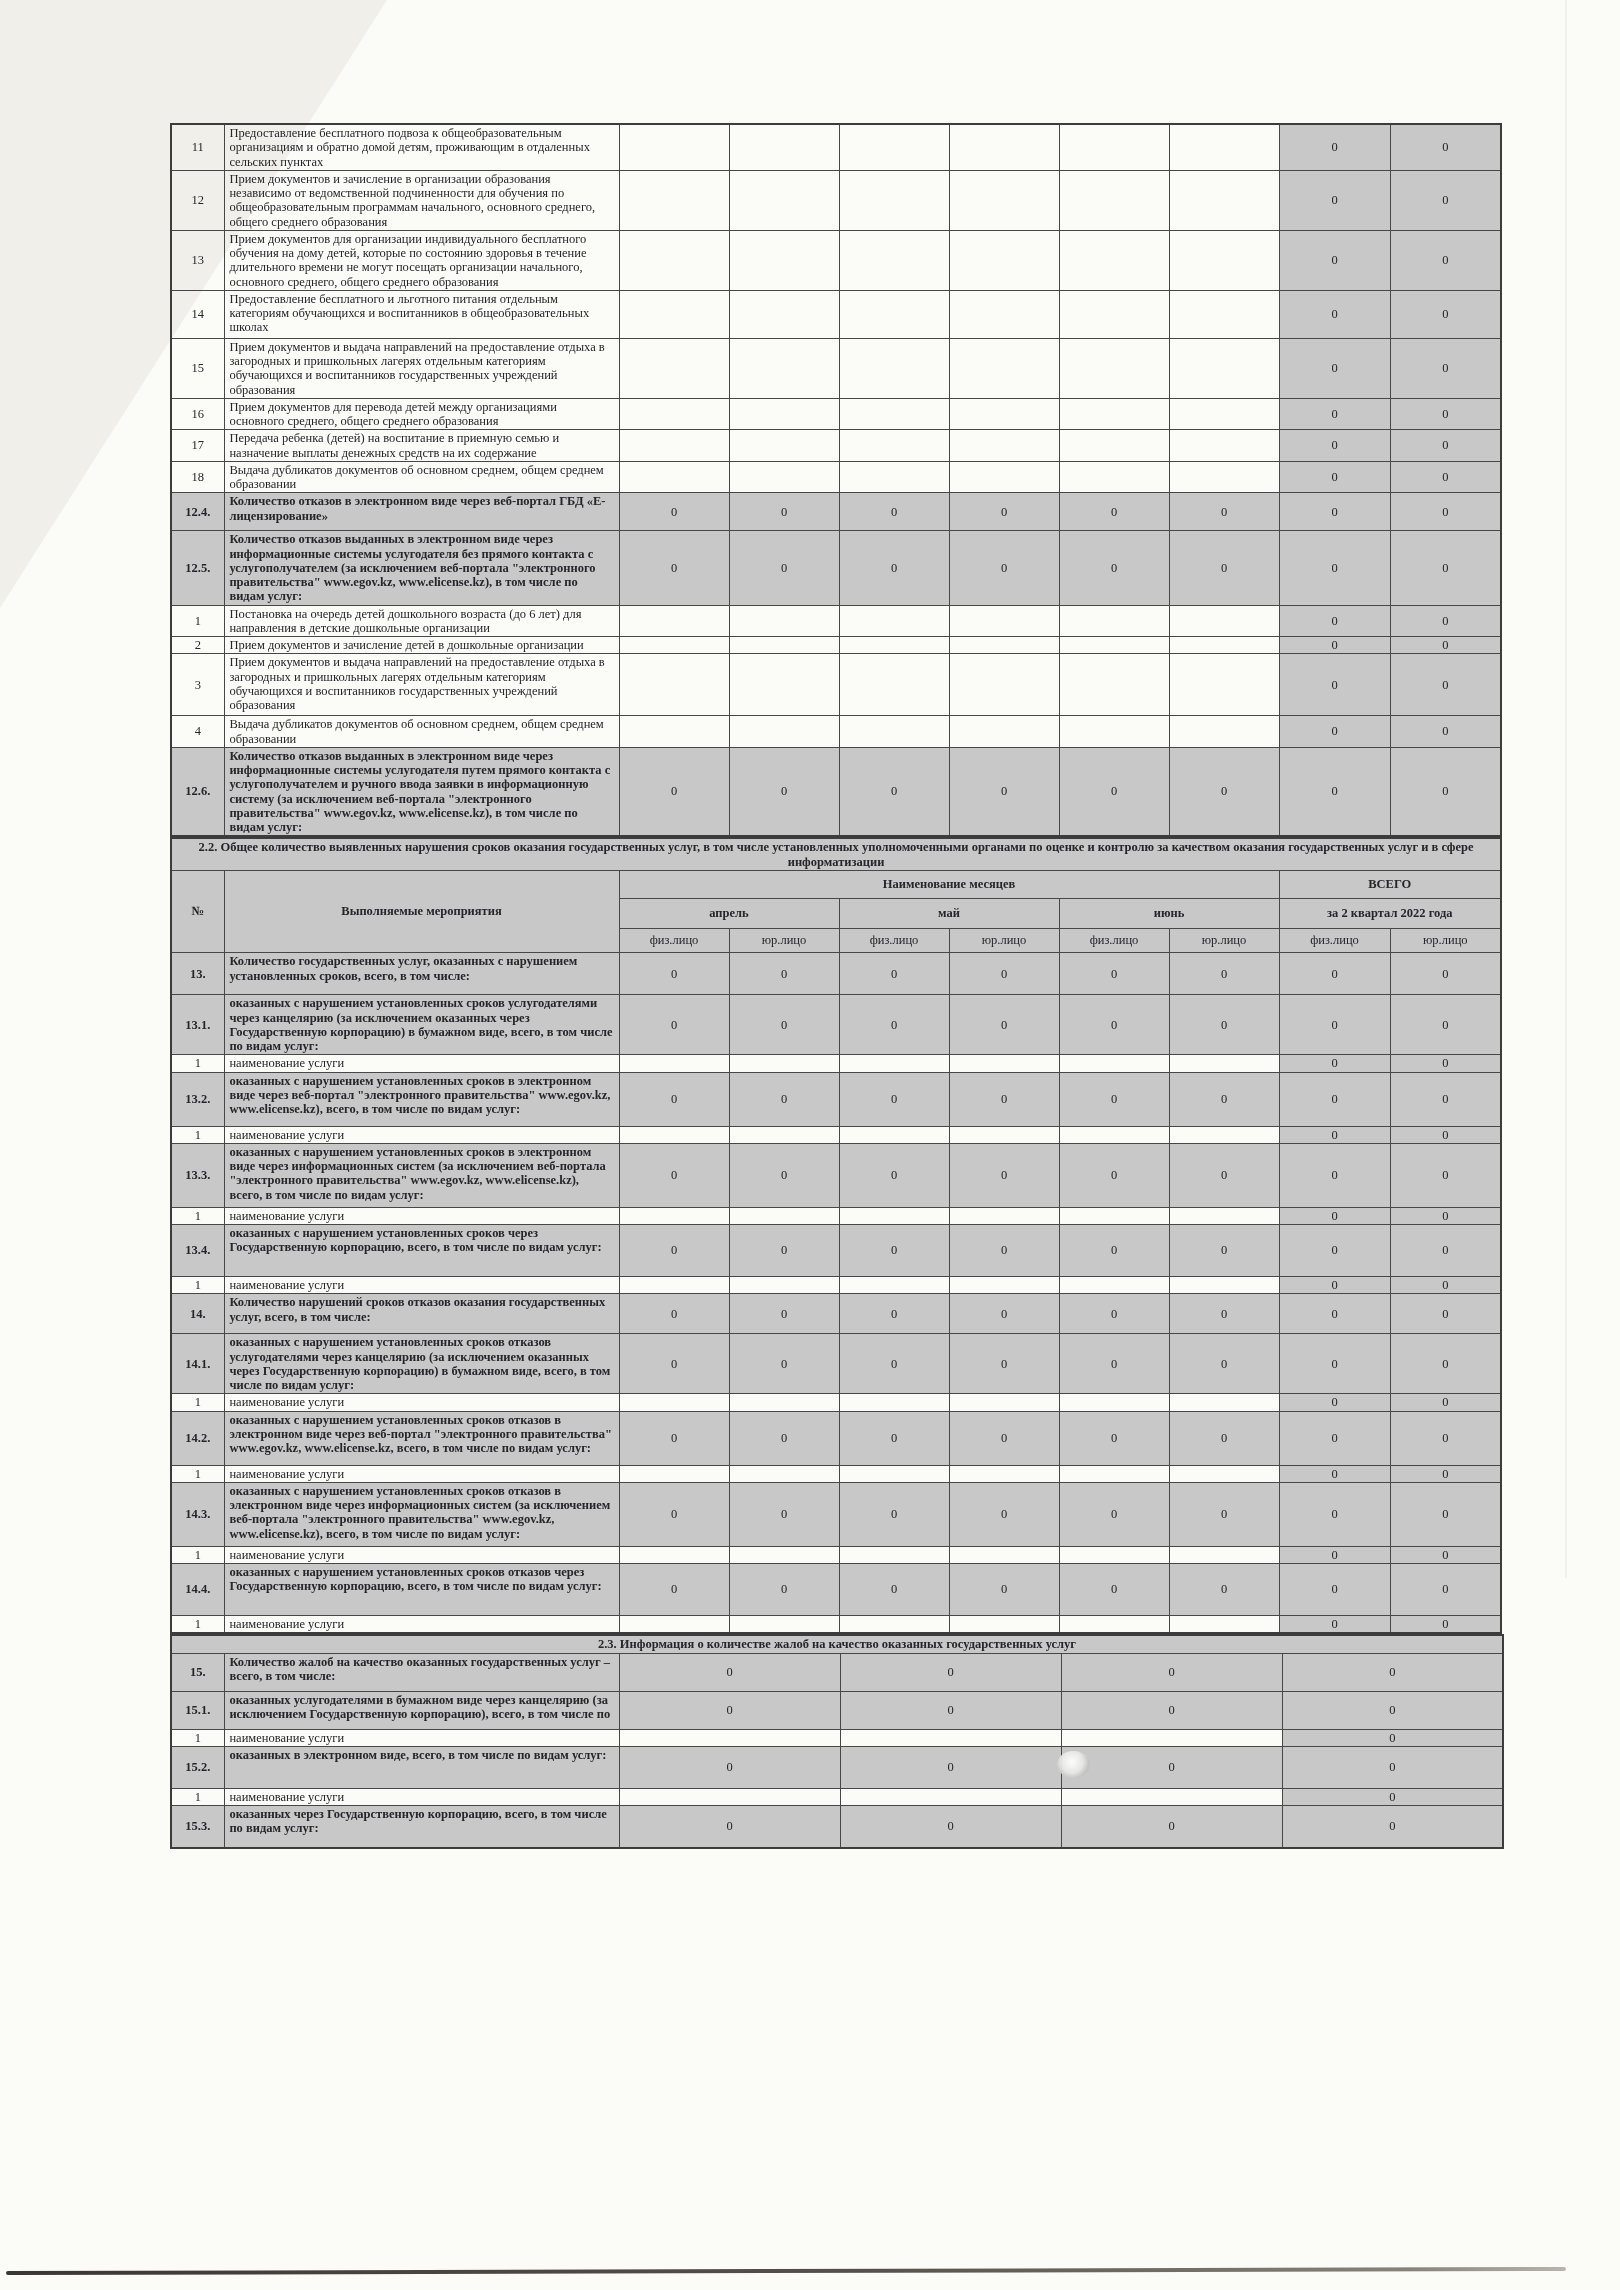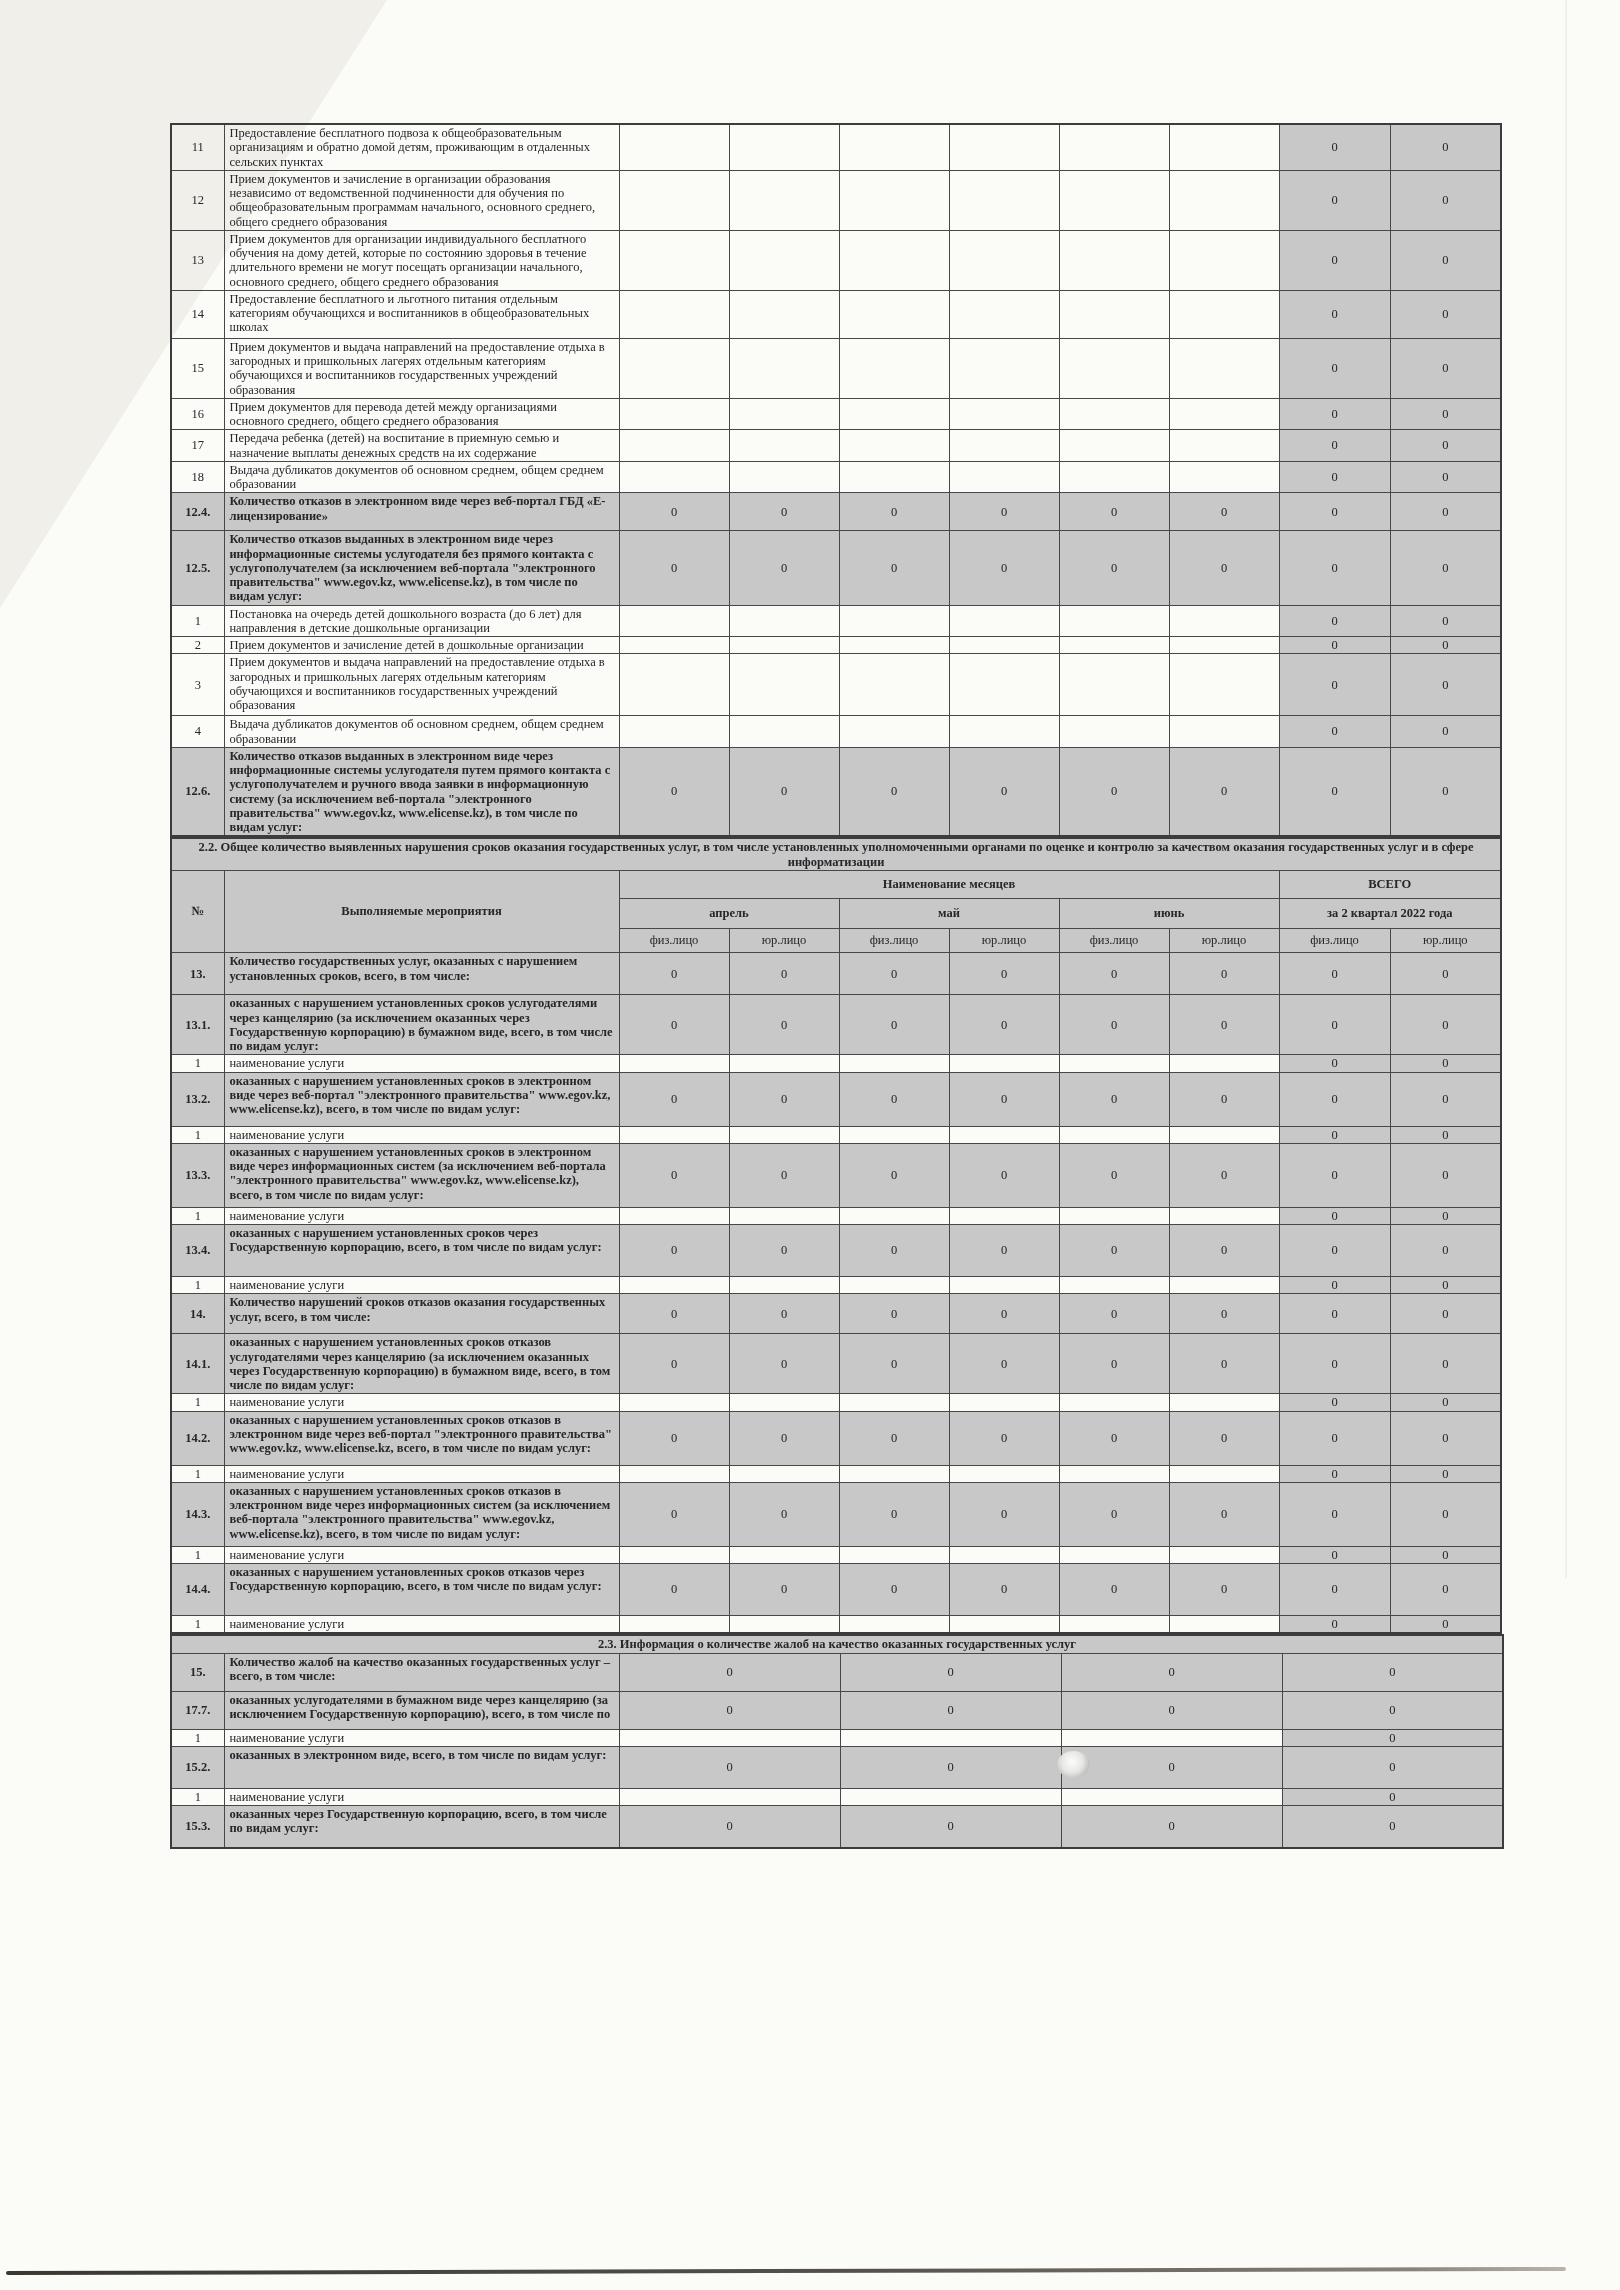--- a/index.html
+++ b/index.html
@@ -512,21 +512,21 @@
       <tbody>
           <tr>
             <td class="num g b">15.</td>
             <td class="desc g b" style="height: 35px;">Количество жалоб на качество оказанных государственных услуг – всего, в том числе:</td>
             <td class="val g">0</td>
             <td class="val g">0</td>
             <td class="val g">0</td>
             <td class="val g">0</td>
           </tr>
           <tr>
-            <td class="num g b">17.7.</td>
+            <td class="num g b">15.1.</td>
             <td class="desc g b" style="height: 35px;">оказанных услугодателями в бумажном виде через канцелярию (за исключением Государственную корпорацию), всего, в том числе по</td>
             <td class="val g">0</td>
             <td class="val g">0</td>
             <td class="val g">0</td>
             <td class="val g">0</td>
           </tr>
           <tr>
             <td class="num">1</td>
             <td class="desc">наименование услуги</td>
             <td class="val"></td>

